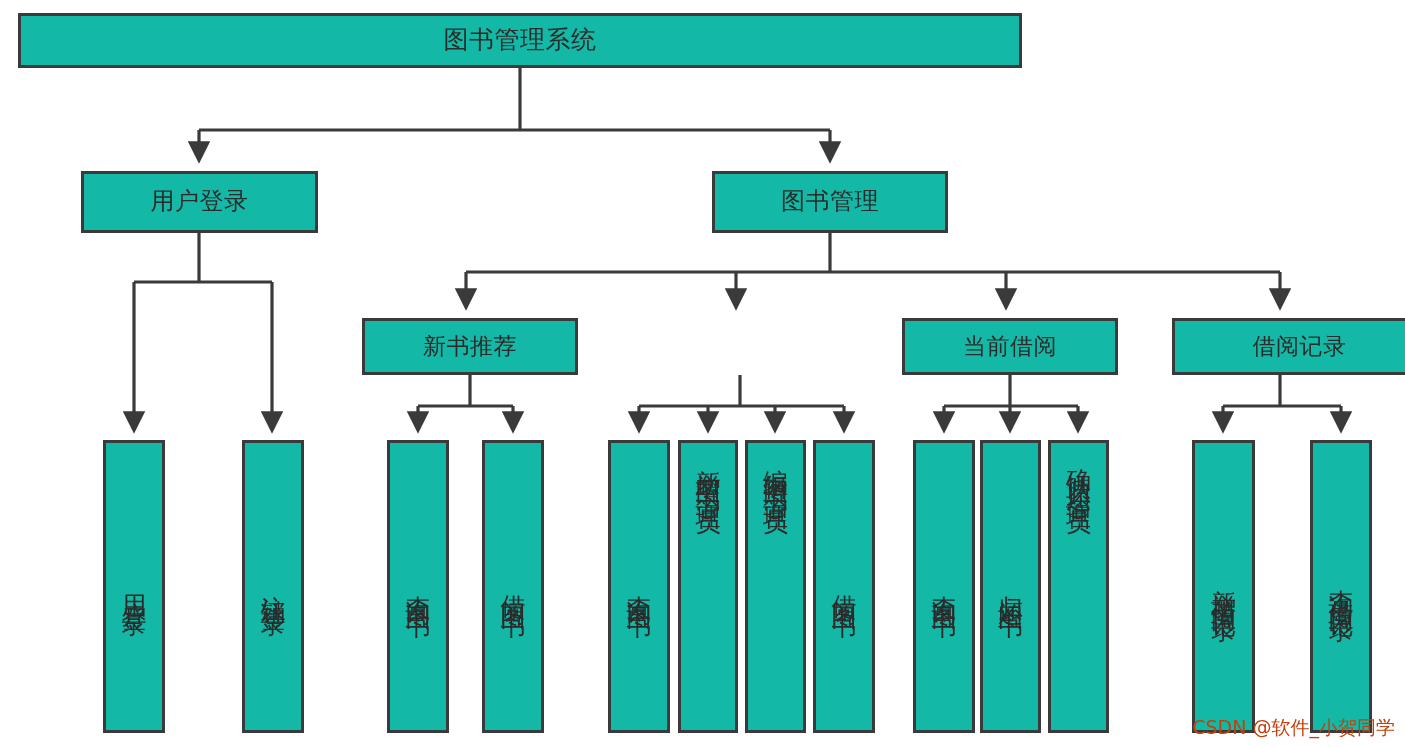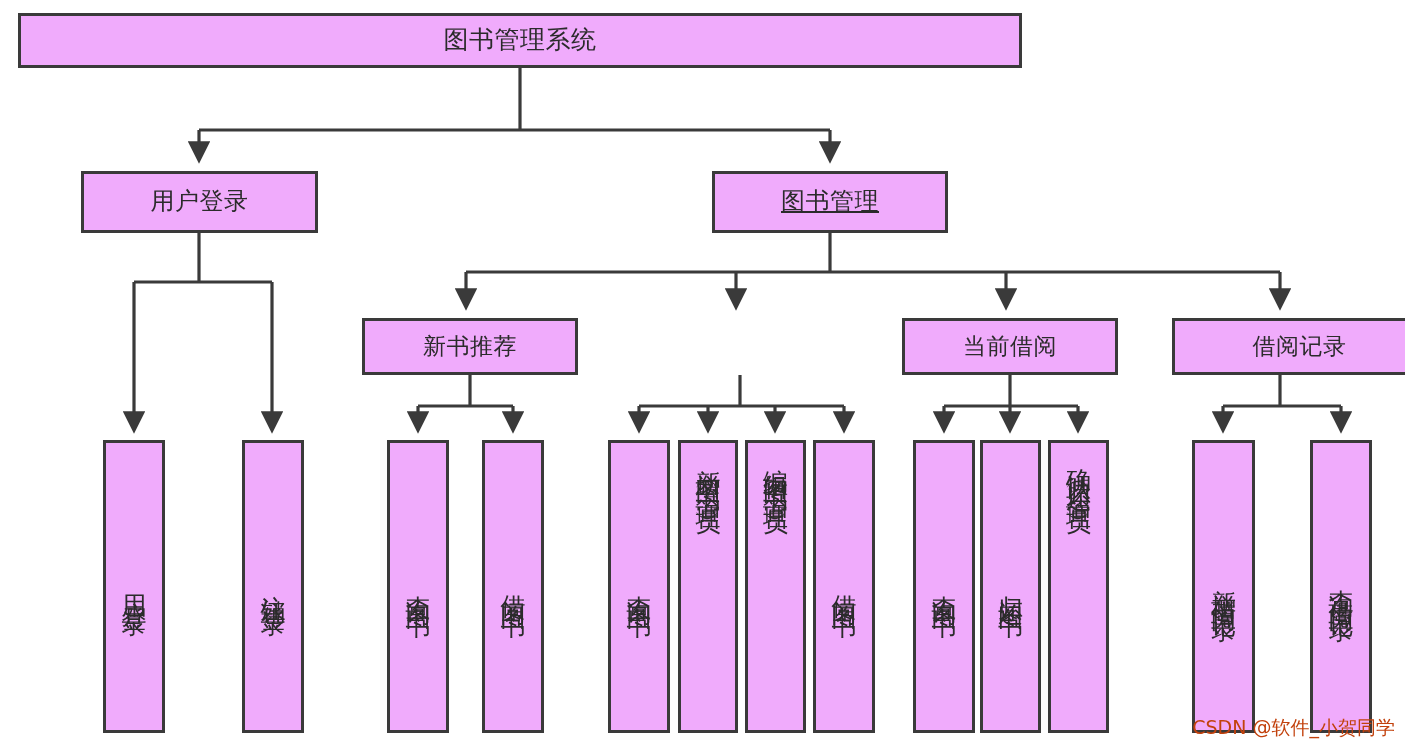--- a/index.html
+++ b/index.html
@@ -9,41 +9,41 @@
     font-family:"DejaVu Sans","Liberation Sans",sans-serif;
     overflow:hidden;
     position:relative;
   }
   #canvas{position:absolute;left:0;top:0;width:1405px;height:747px;}
   svg#wires{position:absolute;left:0;top:0;width:1405px;height:747px;}
 
   .node{
     position:absolute;
     box-sizing:border-box;
-    background:#f0abfc;
+    background:#14b8a6;
     border:3px solid #3a3a3a;
     display:flex;
     align-items:center;
     justify-content:center;
     color:#2b2b2b;
   }
   .node .label{
     display:block;
     text-align:center;
     line-height:1.15;
     letter-spacing:0.5px;
   }
 
   
   #n-root{left:18px;top:13px;width:1004px;height:55px;}
   #n-root .label{font-size:25px;}
 
   
   #n-login{left:81px;top:171px;width:237px;height:62px;}
-  #n-bookmgmt{left:712px;top:171px;width:236px;height:62px;text-decoration:underline;}
+  #n-bookmgmt{left:712px;top:171px;width:236px;height:62px;}
   #n-login .label,#n-bookmgmt .label{font-size:24px;}
 
   
   .lvl3{top:318px;height:57px;}
   .lvl3 .label{font-size:23px;}
   #n-newbook{left:362px;width:216px;}
   #n-borrow{left:632px;width:216px;}
   #n-current{left:902px;width:216px;align-items:center;}
   #n-record{left:1172px;width:255px;}
 

